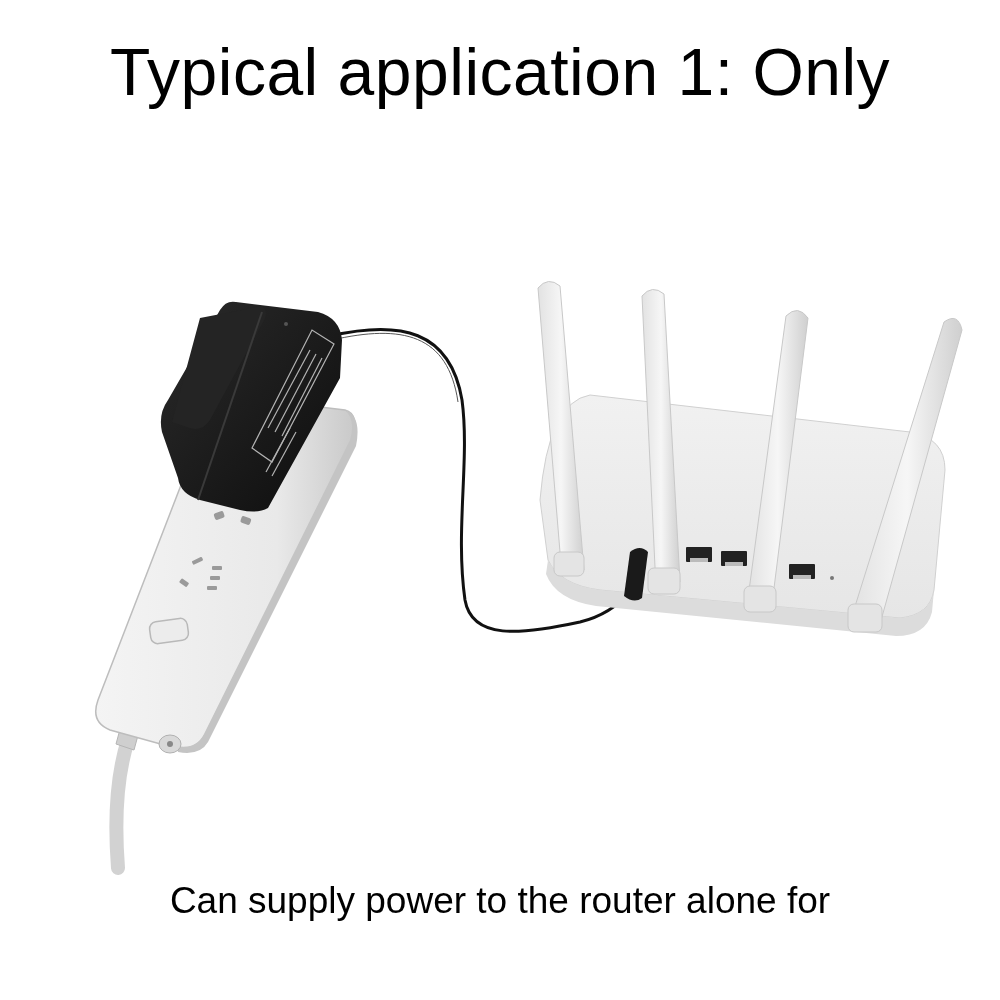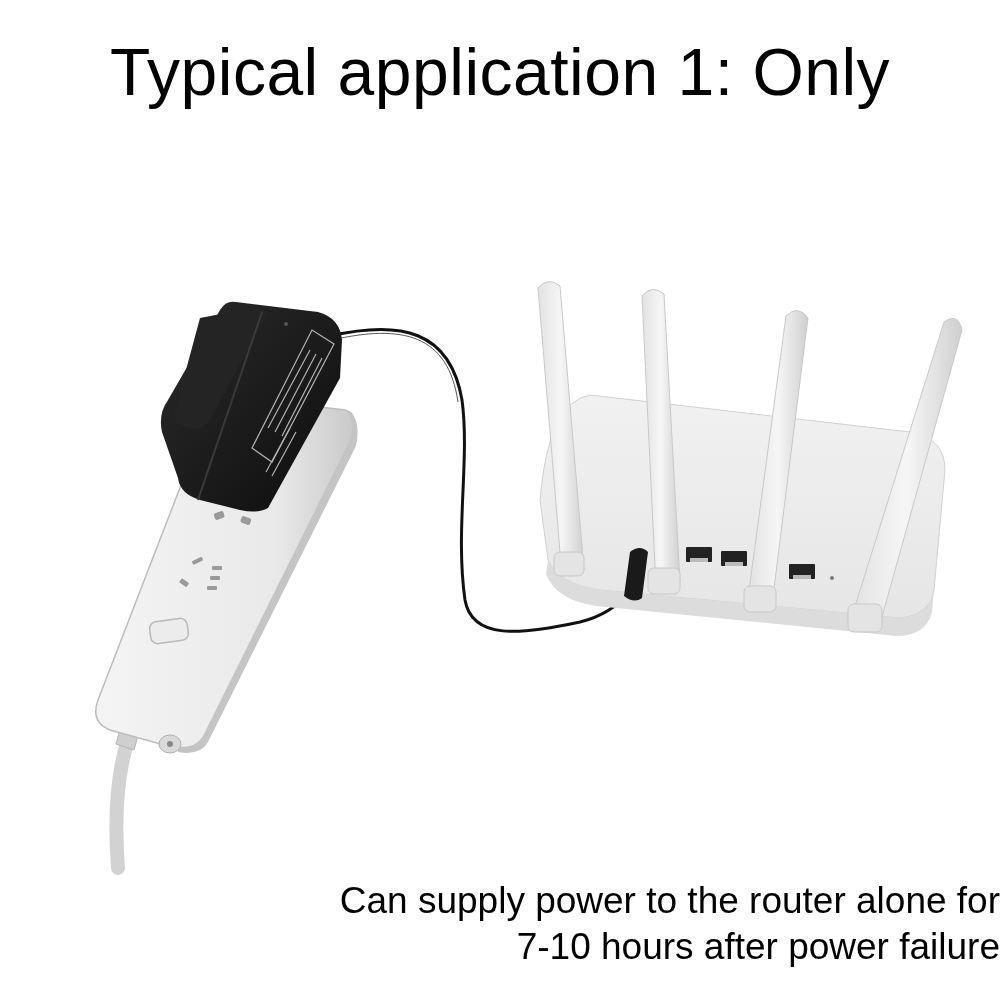--- a/index.html
+++ b/index.html
@@ -33,21 +33,21 @@
       left: 0;
       top: 190px;
       width: 1000px;
       height: 690px;
     }
     .caption {
       position: absolute;
       left: 0;
       top: 878px;
       width: 1000px;
-      text-align: right;
+      text-align: center;
       font-size: 37px;
       line-height: 46px;
       margin: 0;
       font-weight: 400;
     }
     .caption span { display: block; }
   </style>
 </head>
 <body>
 
@@ -150,14 +150,13 @@
       <rect x="744" y="586" width="32" height="26" rx="6" fill="#e4e4e4" stroke="#c8c8c8"></rect>
 
       <path d="M944 322 Q958 312 962 330 L880 624 L852 616 Z" fill="url(#antGrad)" stroke="#c8c8c8"></path>
       <rect x="848" y="604" width="34" height="28" rx="6" fill="#e4e4e4" stroke="#c8c8c8"></rect>
     </g>
   </svg>
 </div>
 
 <p class="caption">
   <span>Can supply power to the router alone for</span>
-  <span>7-10 hours after power failure</span>
 </p>
 
 </body></html>

